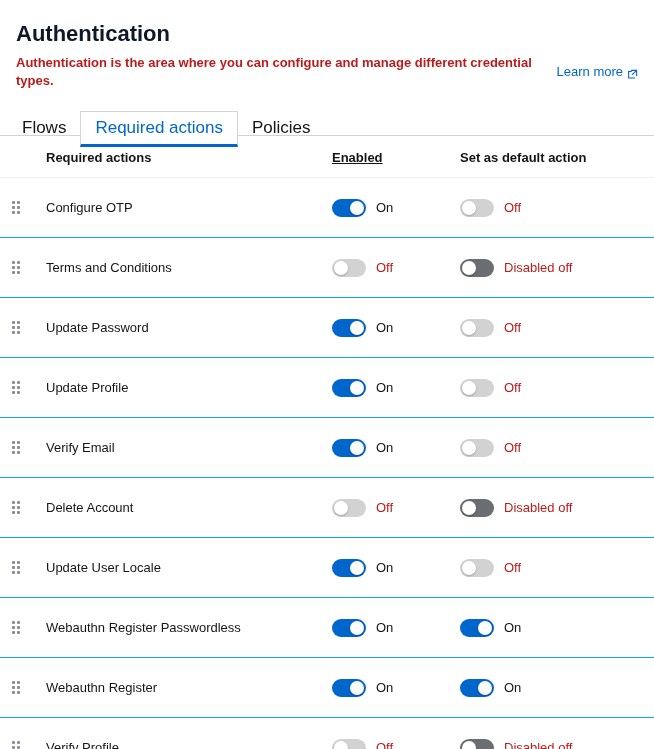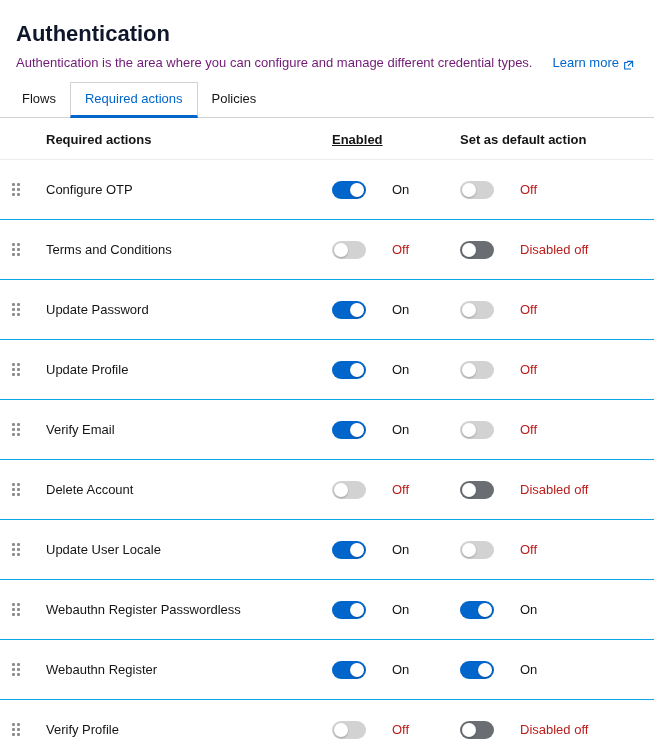--- a/index.html
+++ b/index.html
@@ -34,21 +34,22 @@
   }
   .subtitle-row {
     font-size: 13px;
     line-height: 18px;
     color: #151515;
     display: flex;
     align-items: center;
     flex-wrap: nowrap;
   }
   .subtitle-text {
-    color: #701a75;
+    color: #b91c1c;
+    font-weight: bold;
   }
   .learn-more {
     color: #0066cc;
     margin-left: 20px;
     text-decoration: none;
     cursor: pointer;
     display: inline-flex;
     align-items: center;
     white-space: nowrap;
   }
@@ -63,30 +64,30 @@
   
   .tabs {
     margin-top: 14px;
     display: flex;
     align-items: flex-end;
     border-bottom: 1px solid #d2d2d2;
     padding-left: 8px;
     height: 32px;
   }
   .tab {
-    font-size: 13px;
+    font-size: 17px;
     line-height: 16px;
     padding: 8px 14px;
     color: #151515;
     cursor: pointer;
     background: transparent;
     border: none;
     border-bottom: 3px solid transparent;
     position: relative;
-    top: 1px;
+    top: 12px;
     white-space: nowrap;
   }
   .tab.active {
     color: #06c;
     border-bottom: 3px solid #06c;
     font-weight: 400;
     background: #fff;
     border-left: 1px solid #d2d2d2;
     border-right: 1px solid #d2d2d2;
     border-top: 1px solid #d2d2d2;
@@ -141,21 +142,21 @@
 
   .action-name {
     font-size: 13px;
     color: #151515;
     padding-left: 14px;
   }
 
   .switch-cell {
     display: flex;
     align-items: center;
-    gap: 26px;
+    gap: 10px;
   }
   .switch {
     width: 34px;
     height: 18px;
     border-radius: 9px;
     position: relative;
     flex: 0 0 auto;
     cursor: pointer;
     background: #d2d2d2;
     transition: background .15s;

